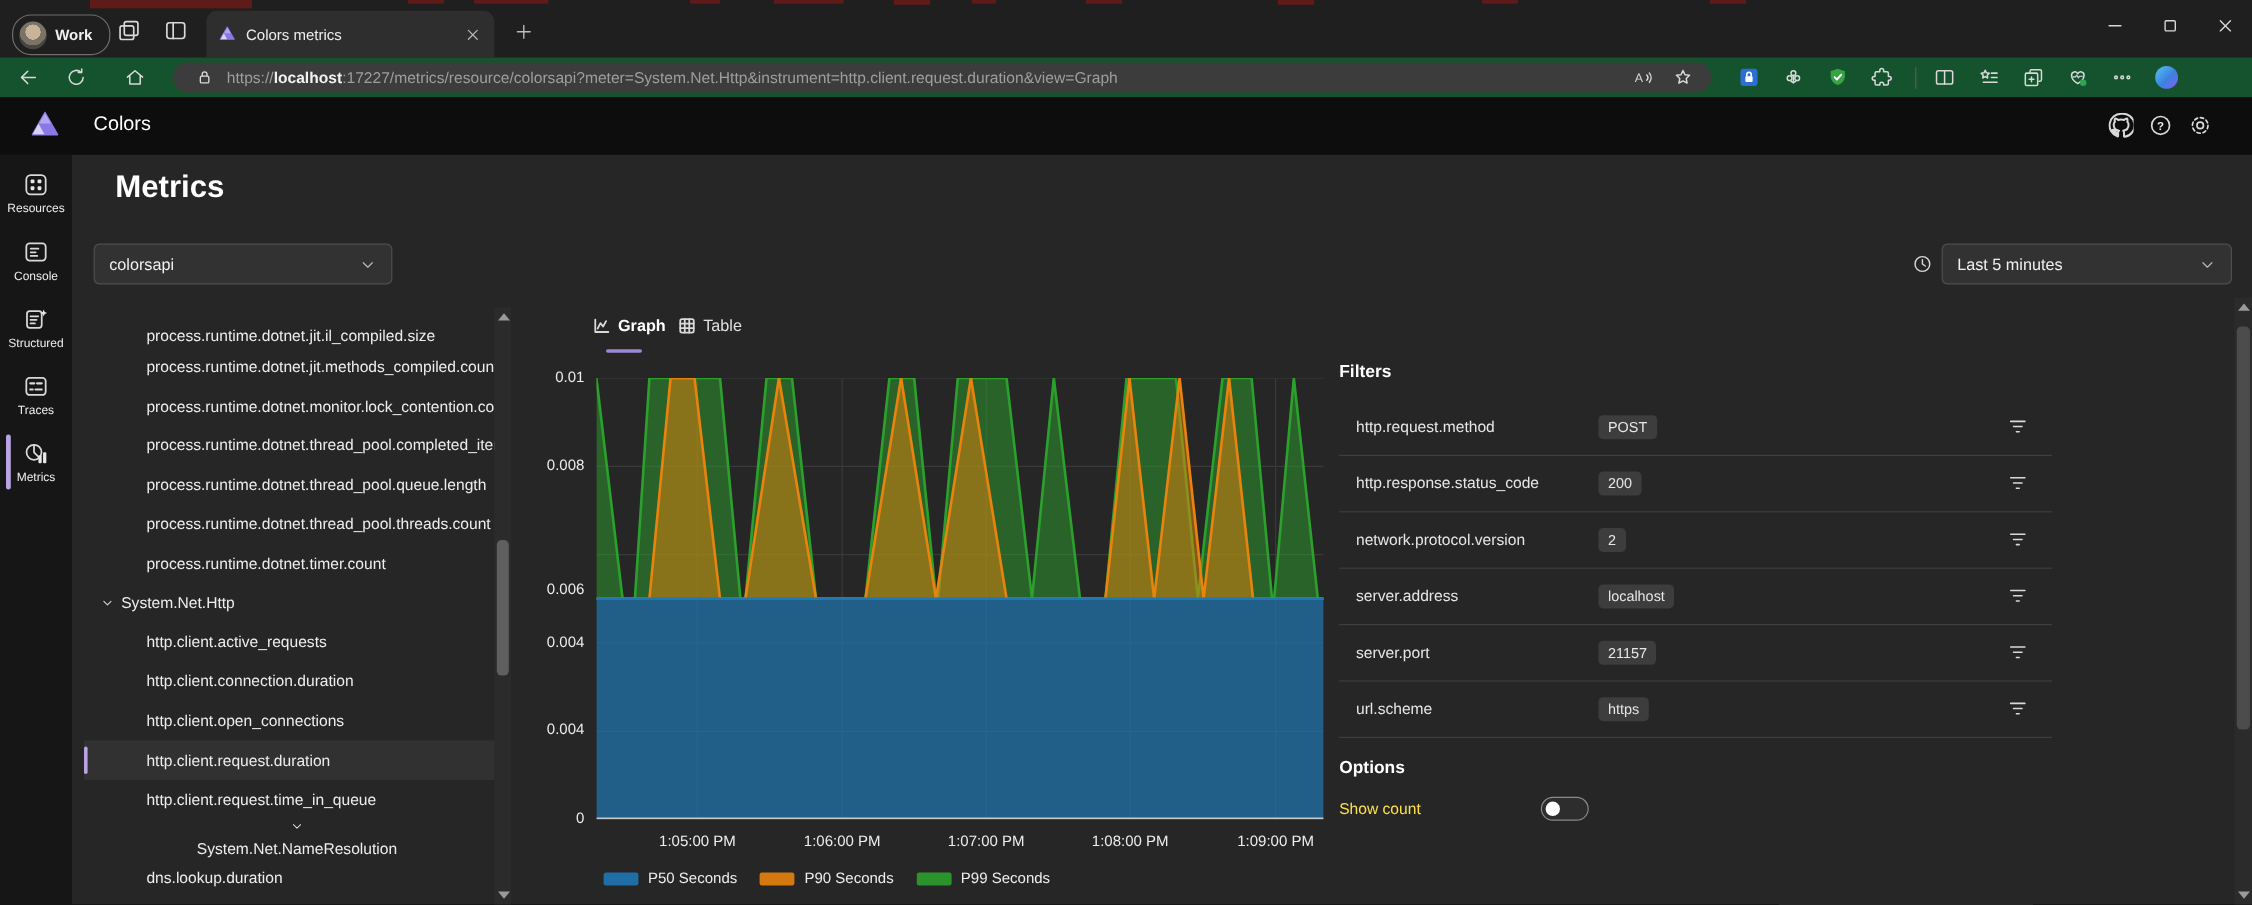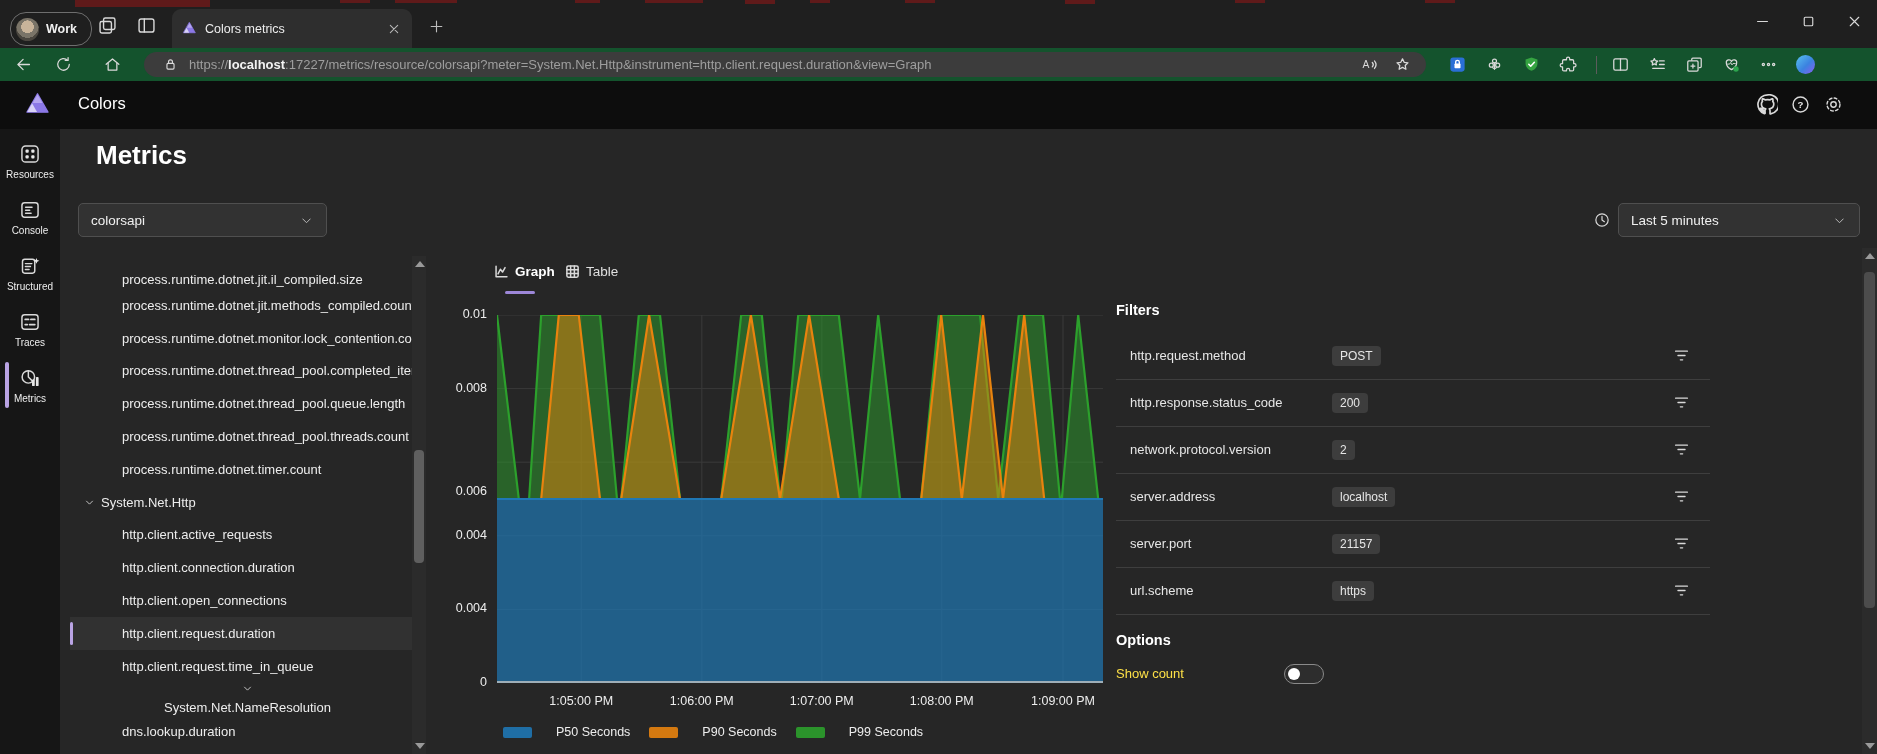--- a/index.html
+++ b/index.html
@@ -77,21 +77,21 @@
   
   .view-tab{position:absolute;top:264px;display:flex;align-items:center;gap:6px;font-size:13.5px;}
   .view-tab .icon{width:15px;height:15px;}
   .view-tab.active{font-weight:700;color:#fff;}
   .tab-underline{position:absolute;left:505px;top:291px;width:30px;height:3px;border-radius:2px;
     background:#9d87d8;}
   .plot{position:absolute;left:497px;top:315px;width:606px;height:368px;}
   .ytick{position:absolute;width:57px;text-align:right;font-size:12.5px;color:#ededed;}
   .xtick{position:absolute;top:694px;font-size:12.5px;color:#ededed;transform:translateX(-50%);}
   .legend{position:absolute;left:503px;top:725px;display:flex;gap:19px;align-items:center;}
-  .legend-item{display:flex;align-items:center;gap:24px;font-size:12.5px;color:#ededed;}
+  .legend-item{display:flex;align-items:center;gap:8px;font-size:12.5px;color:#ededed;}
   .legend-swatch{width:29px;height:11px;border-radius:2px;}
   
   .panel-h{position:absolute;left:1116px;font-size:14.5px;font-weight:700;color:#fff;}
   .filter-row{position:absolute;left:1116px;width:594px;height:47px;border-bottom:1px solid #3e3e3e;
     display:flex;align-items:center;box-sizing:border-box;}
   .filter-name{font-size:13px;color:#e6e6e6;margin-left:14px;width:190px;}
   .filter-badge{font-size:12px;color:#e6e6e6;background:#3d3d3d;border-radius:4px;padding:3px 8px;
     margin-left:12px;}
   .filter-icon{position:absolute;left:556px;width:19px;height:19px;}
   .opt-label{position:absolute;left:1116px;top:666px;font-size:13px;color:#fde047;}

